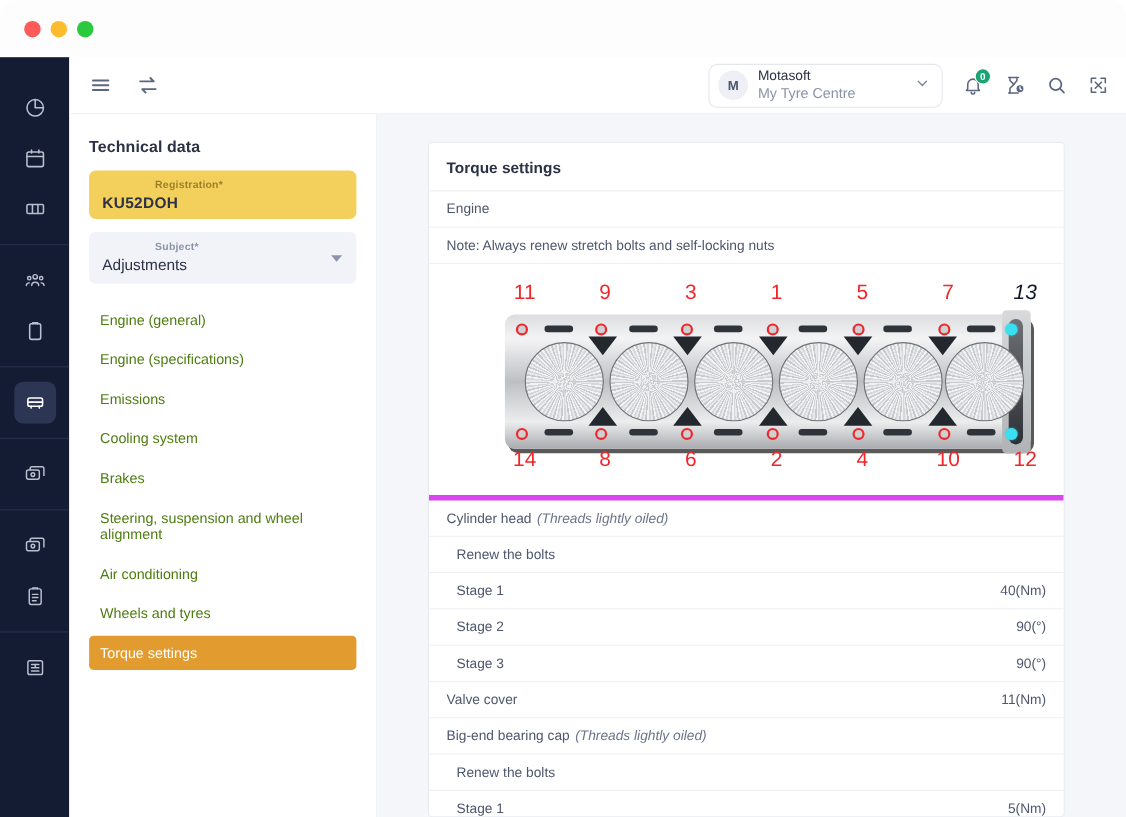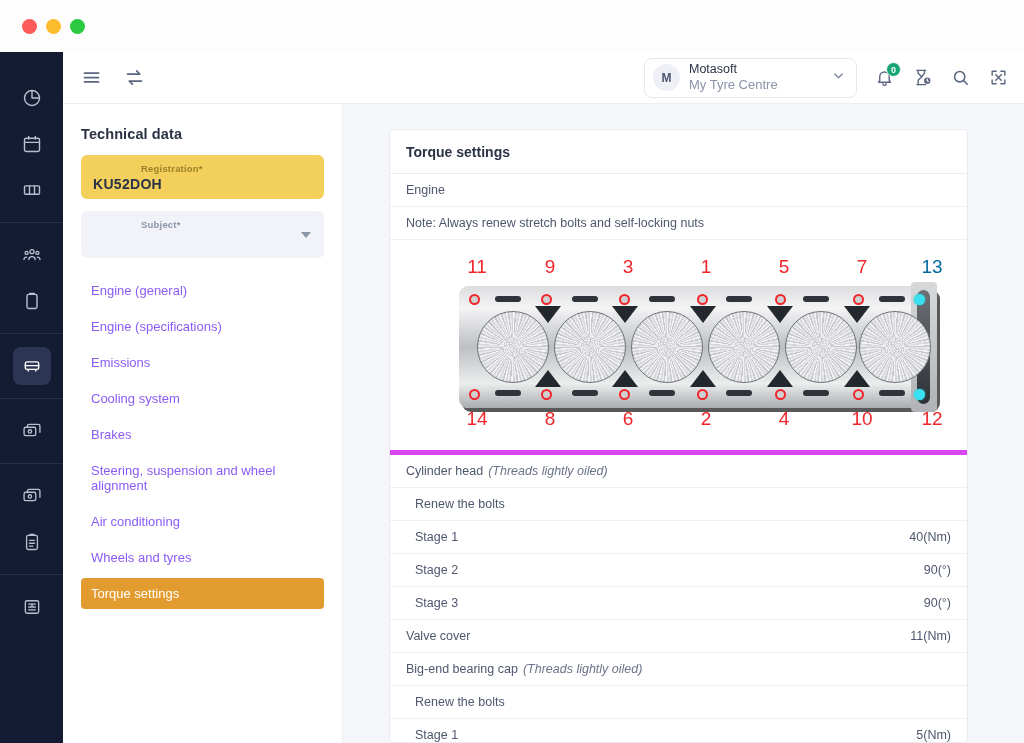--- a/index.html
+++ b/index.html
@@ -127,21 +127,21 @@
   .field-value { font-size: 14px; color: #2b3245; margin-top: 2px; }
   .field.reg .field-value { font-weight: bold; letter-spacing: .3px; }
   .sel-caret {
     position: absolute; right: 13px; top: 21px;
     width: 0; height: 0;
     border-left: 5px solid transparent; border-right: 5px solid transparent;
     border-top: 6px solid #8b94a8;
   }
   #navlist { margin-top: 17px; }
   .nav-item {
-    font-size: 13px; color: #8b5cf6;
+    font-size: 13px; color: #4d7c0f;
     padding: 8px 10px; border-radius: 4px;
     margin-bottom: 5px;
   }
   .nav-item.active {
     background: #e19b2e; color: #ffffff; font-weight: 500;
   }
 
   
   #docarea {
     flex: 1; background: #f4f6fa;
@@ -386,20 +386,21 @@
         <aside id="leftpanel">
           <div id="panel-title">Technical data</div>
 
           <div class="field reg">
             <div class="field-label">Registration*</div>
             <div class="field-value">KU52DOH</div>
           </div>
 
           <div class="field sel">
             <div class="field-label">Subject*</div>
+            <div class="field-value">Adjustments</div>
             <span class="sel-caret"></span>
           </div>
 
           <div id="navlist">
               <div class="nav-item">Engine (general)</div>
               <div class="nav-item">Engine (specifications)</div>
               <div class="nav-item">Emissions</div>
               <div class="nav-item">Cooling system</div>
               <div class="nav-item">Brakes</div>
               <div class="nav-item">Steering, suspension and wheel alignment</div>
@@ -429,21 +430,21 @@
 
             <div id="diagram-row">
               <div id="diagram">
                 <div id="top-nums">
                     <div class="boltnum" style="left: 15px; top: 0px; color: rgb(240, 38, 43);">11</div>
                     <div class="boltnum" style="left: 88px; top: 0px; color: rgb(240, 38, 43);">9</div>
                     <div class="boltnum" style="left: 166px; top: 0px; color: rgb(240, 38, 43);">3</div>
                     <div class="boltnum" style="left: 244px; top: 0px; color: rgb(240, 38, 43);">1</div>
                     <div class="boltnum" style="left: 322px; top: 0px; color: rgb(240, 38, 43);">5</div>
                     <div class="boltnum" style="left: 400px; top: 0px; color: rgb(240, 38, 43);">7</div>
-                    <div class="boltnum" style="left: 470px; top: 0px; color: #0369a1;">13</div>
+                    <div class="boltnum" style="left: 470px; top: 0px; color: #0f172a; font-style: italic;">13</div>
                   </div>
                 <div id="head-block">
                     <div style="position:absolute;left:0;top:0;width:478px;height:122px;border-radius:9px;background:linear-gradient(180deg,#dcdddf 0%,#f4f4f5 18%,#bdbfc3 50%,#eceded 80%,#a9abb0 100%);box-shadow:3px 4px 0 rgba(0,0,0,.65);"></div>
                     <div style="position:absolute;left:452px;top:-4px;width:26px;height:130px;border-radius:4px;background:linear-gradient(180deg,#d8d9db,#b0b2b6);"></div>
                     <div style="position:absolute;left:458px;top:4px;width:13px;height:114px;border-radius:7px;background:linear-gradient(180deg,#6e7076,#2d3035);"></div>
                     <div class="cyl" style="left: 18px; top: 25px;"></div>
                     <div class="cyl" style="left: 95px; top: 25px;"></div>
                     <div class="cyl" style="left: 172px; top: 25px;"></div>
                     <div class="cyl" style="left: 249px; top: 25px;"></div>
                     <div class="cyl" style="left: 326px; top: 25px;"></div>

